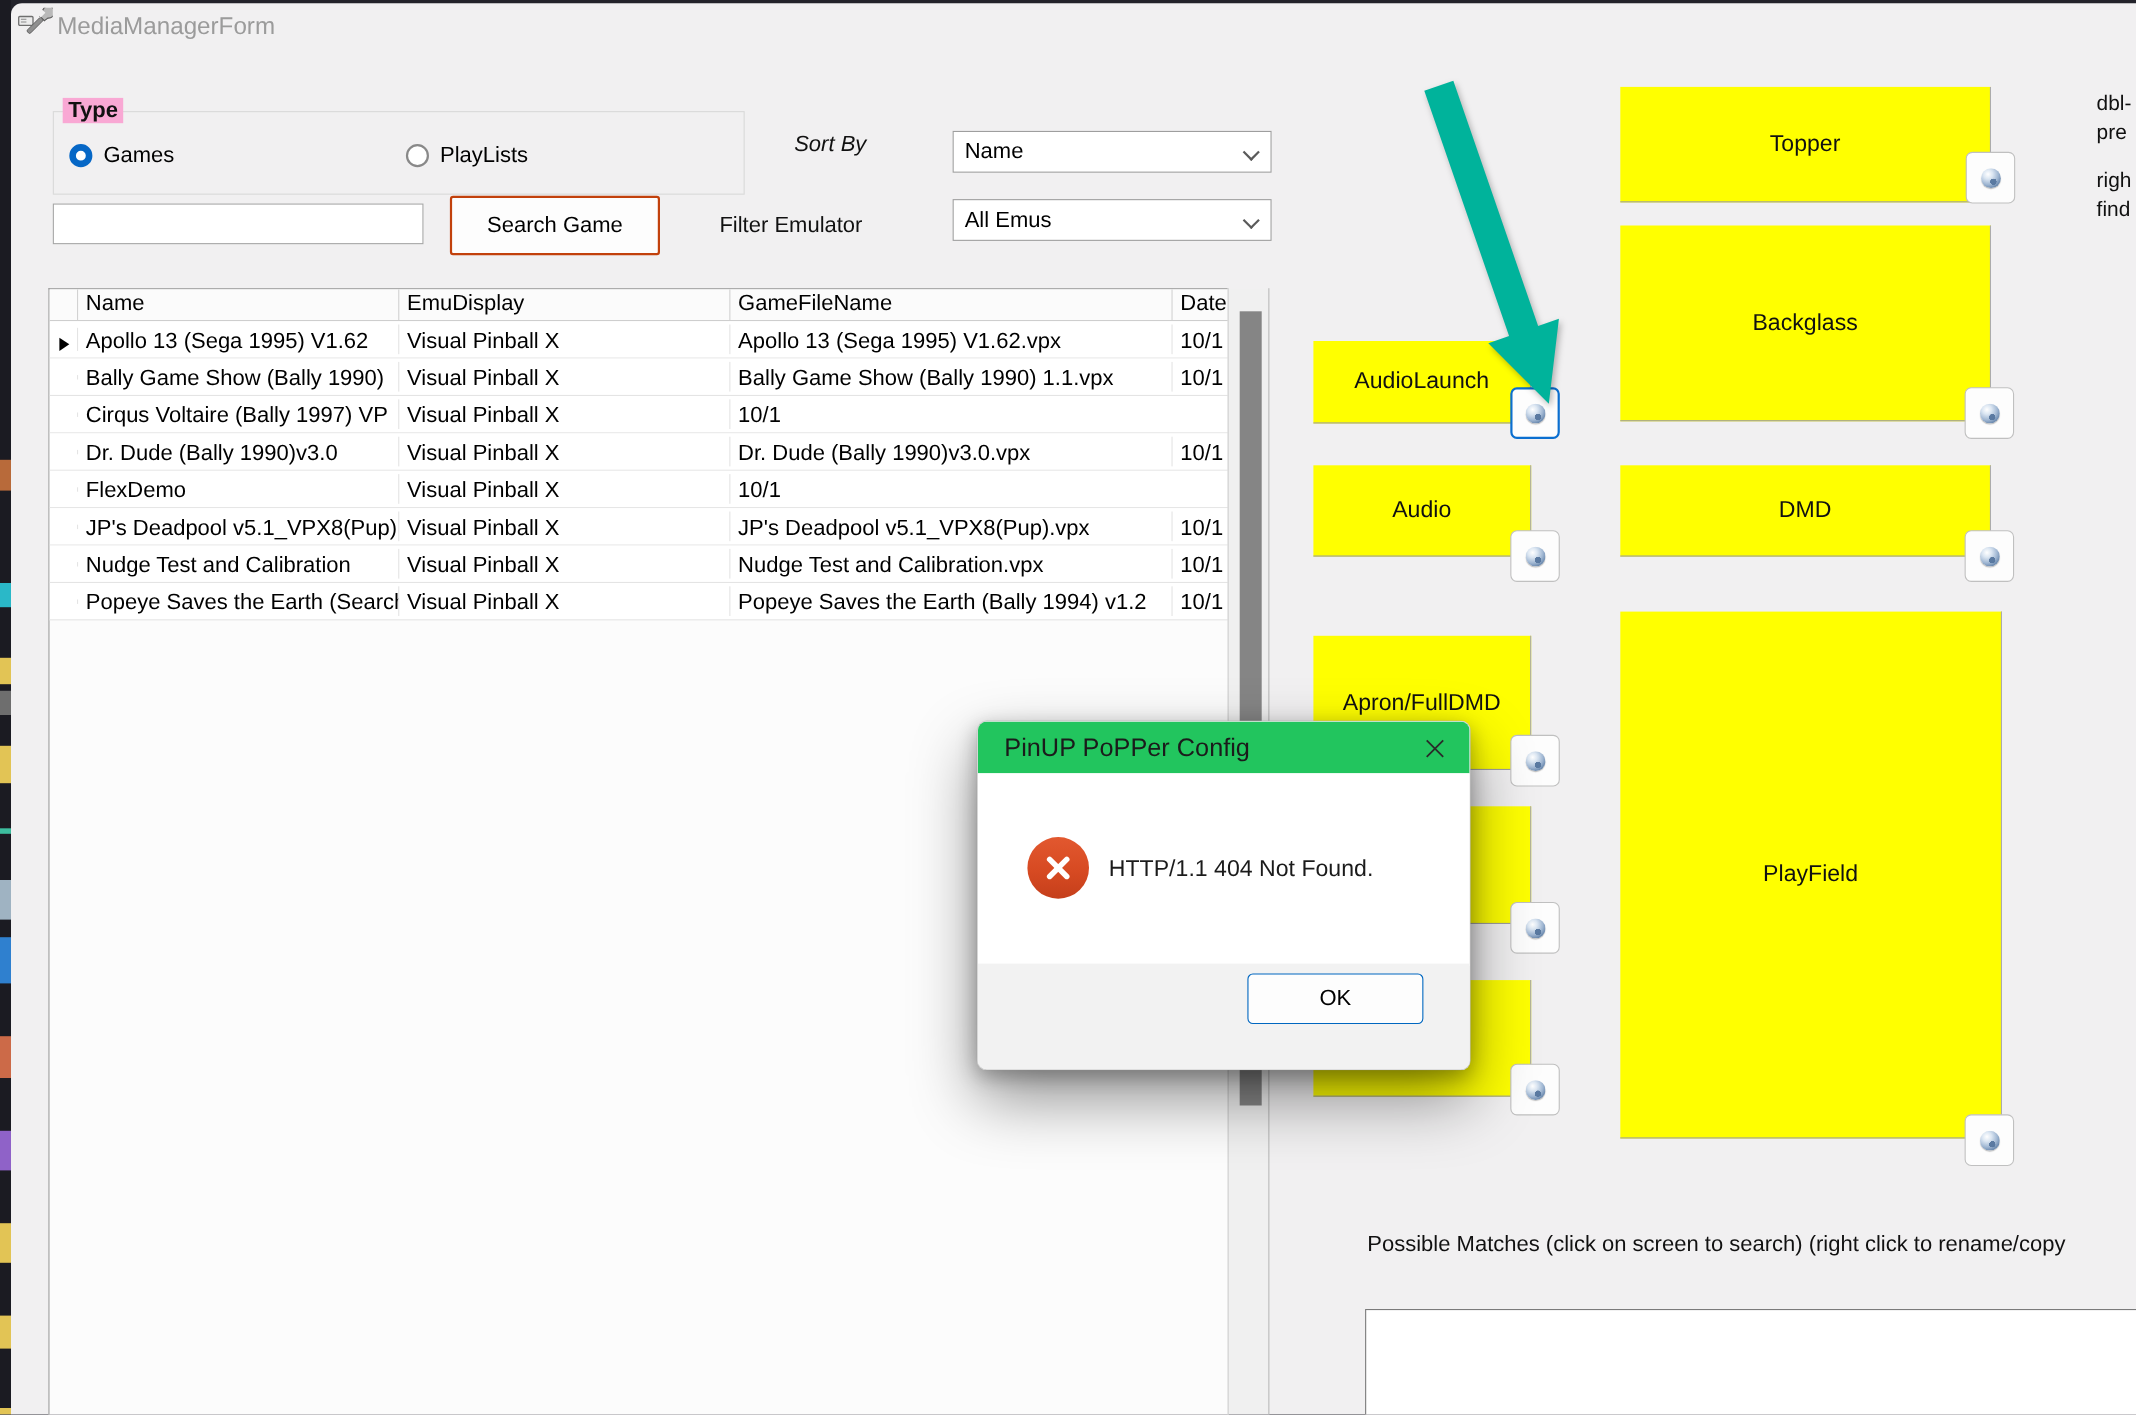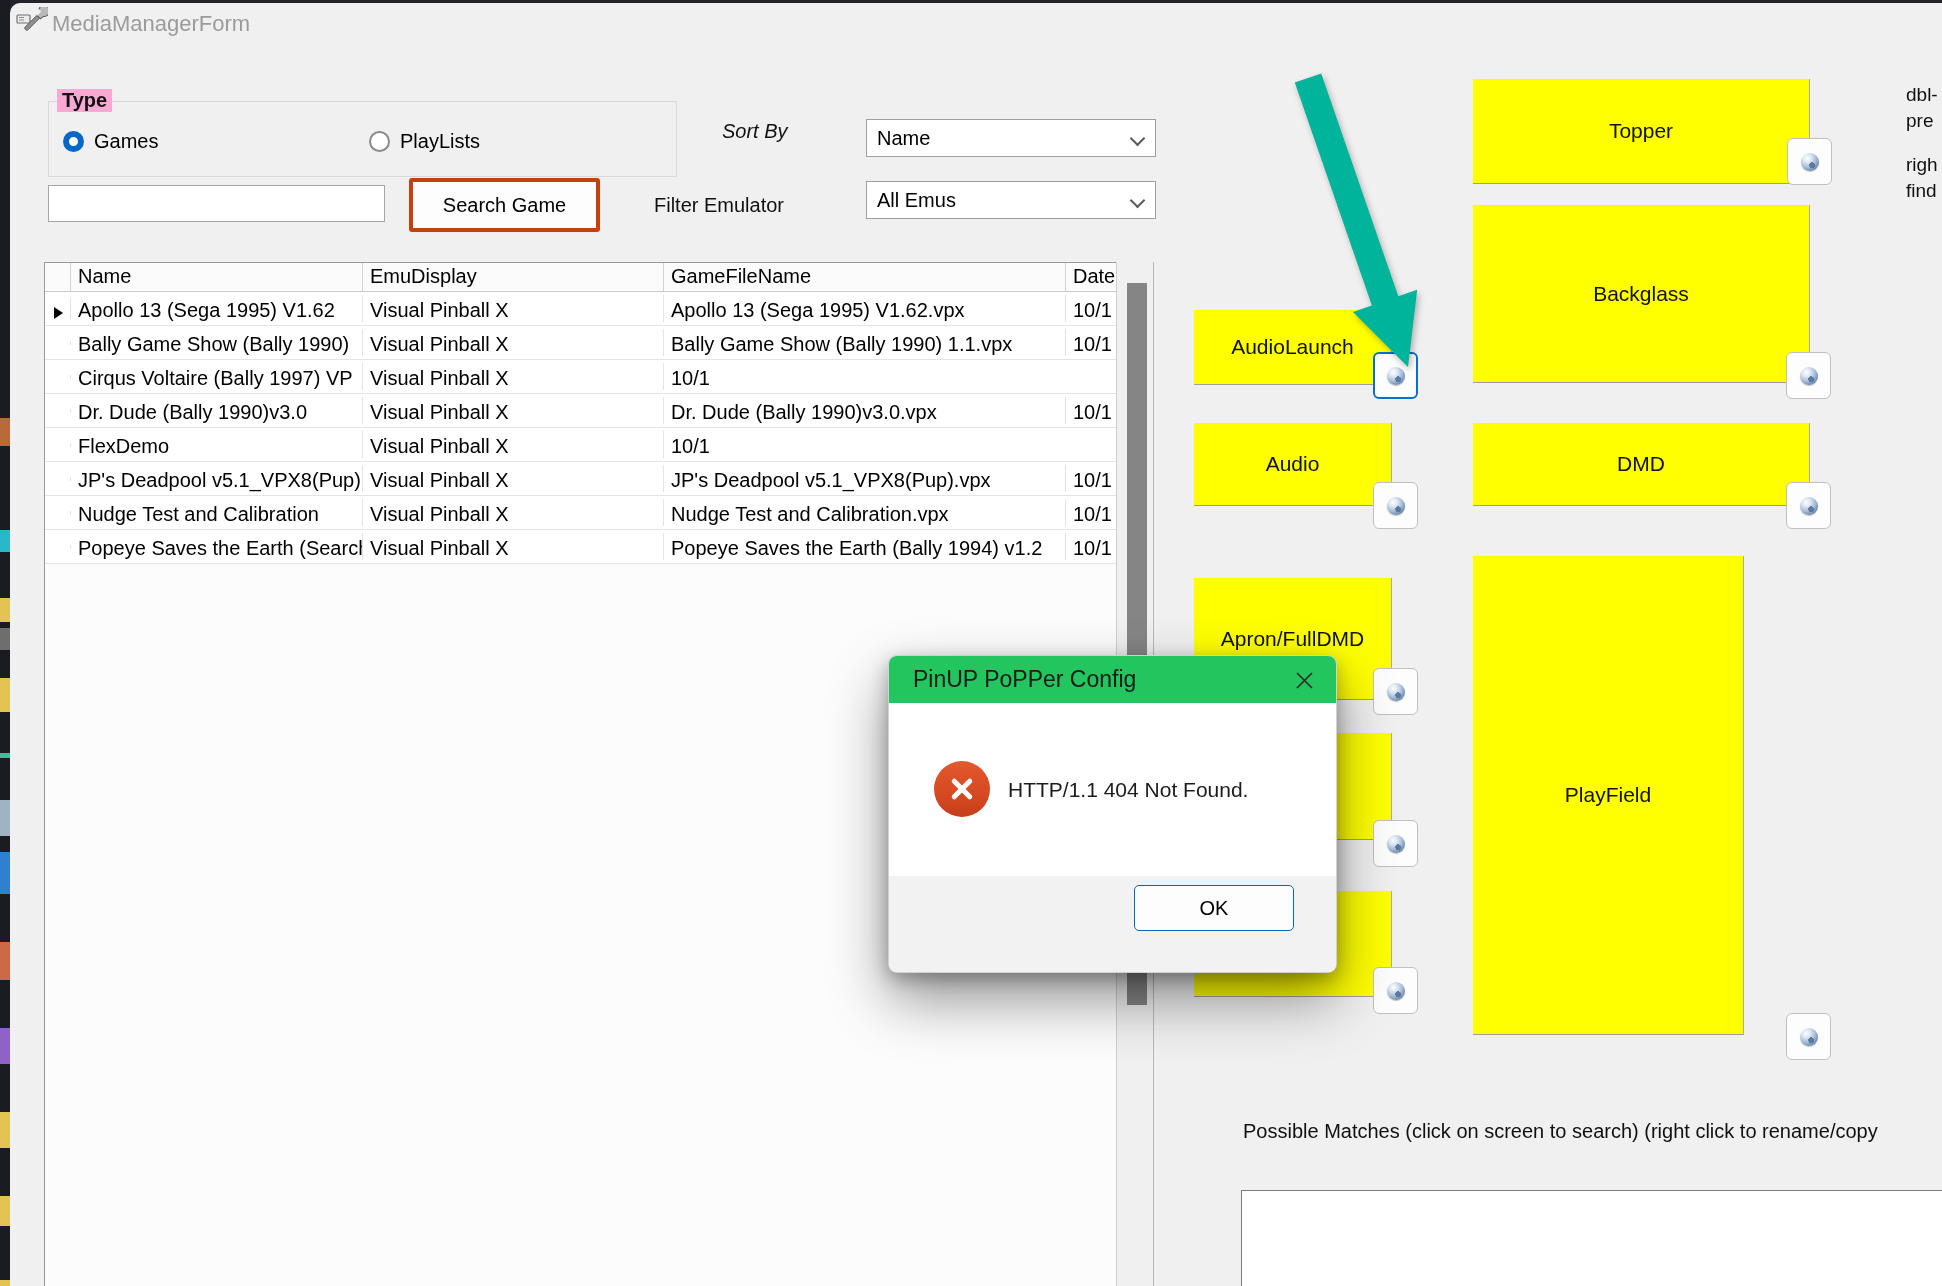--- a/index.html
+++ b/index.html
@@ -15,21 +15,21 @@
   
   .groupbox{left:48px;top:101px;width:627px;height:74px;border:1px solid #d9d9d9;}
   .groupbox-label{position:absolute;left:8px;top:-13px;background:#f9a8d4;padding:0 5px;font-size:20px;color:#111;font-weight:bold;}
   .radio-row{position:absolute;top:28px;display:flex;align-items:center;gap:10px;cursor:default;}
   .radio{width:21px;height:21px;border-radius:50%;background:#fff;box-sizing:border-box;}
   .radio.on{border:6px solid #0667c6;}
   .radio.off{border:2px solid #898989;}
   .radio-label{font-size:20px;}
   
   .textbox{background:#fff;border:1px solid #a6a6a6;box-sizing:border-box;font-size:20px;padding:0 8px;font-family:"Liberation Sans",sans-serif;}
-  .btn{background:#fdfdfd;border:4px solid #c2410c;border-radius:3px;font-size:20px;
+  .btn{background:#fdfdfd;border:2px solid #c2410c;border-radius:3px;font-size:20px;
        display:flex;align-items:center;justify-content:center;box-sizing:border-box;cursor:default;text-align:right;}
   .label20{font-size:20px;color:#111;}
   .select{background:#fff;border:1px solid #9e9e9e;box-sizing:border-box;display:flex;align-items:center;font-size:20px;padding-left:10px;}
   .chev{position:absolute;right:12px;top:13px;width:9px;height:9px;border-right:2px solid #5a5a5a;border-bottom:2px solid #5a5a5a;transform:rotate(45deg);}
   
   .grid{left:44px;top:262px;width:1072px;height:1024px;background:#fcfcfc;border-top:1px solid #9a9a9a;border-left:1px solid #9a9a9a;overflow:hidden;}
   .g-row{display:flex;height:33px;background:#fff;border-bottom:1px solid #e4e4e4;align-items:center;}
   .g-head{display:flex;height:28px;background:#fbfbfb;border-bottom:1px solid #c9c9c9;}
   .g-cell{box-sizing:border-box;border-right:1px solid #e4e4e4;padding:4px 0 0 7px;font-size:20px;
           white-space:nowrap;overflow:hidden;flex:none;}
@@ -205,21 +205,21 @@
 
 <div class="abs screen" style="left:1194px;top:310px;width:198px;height:75px;">AudioLaunch</div>
 <div class="abs screen" style="left:1194px;top:423px;width:198px;height:83px;">Audio</div>
 <div class="abs screen" style="left:1194px;top:578px;width:198px;height:122px;">Apron/FullDMD</div>
 <div class="abs screen" style="left:1194px;top:733px;width:198px;height:107px;"></div>
 <div class="abs screen" style="left:1194px;top:891px;width:198px;height:106px;"></div>
 
 <div class="abs screen" style="left:1473px;top:79px;width:337px;height:105px;">Topper</div>
 <div class="abs screen" style="left:1473px;top:205px;width:337px;height:178px;">Backglass</div>
 <div class="abs screen" style="left:1473px;top:423px;width:337px;height:83px;">DMD</div>
-<div class="abs screen" style="left:1473px;top:556px;width:271px;height:479px;">PlayField</div>
+<div class="abs screen" style="left:1473px;top:556px;width:347px;height:479px;">PlayField</div>
 
 <div class="abs globe-btn focus" style="left:1373px;top:352px;">
   <span class="globe"></span>
   </div>
 <div class="abs globe-btn" style="left:1373px;top:482px;">
   <span class="globe"></span>
   </div>
 <div class="abs globe-btn" style="left:1373px;top:668px;">
   <span class="globe"></span>
   </div>

